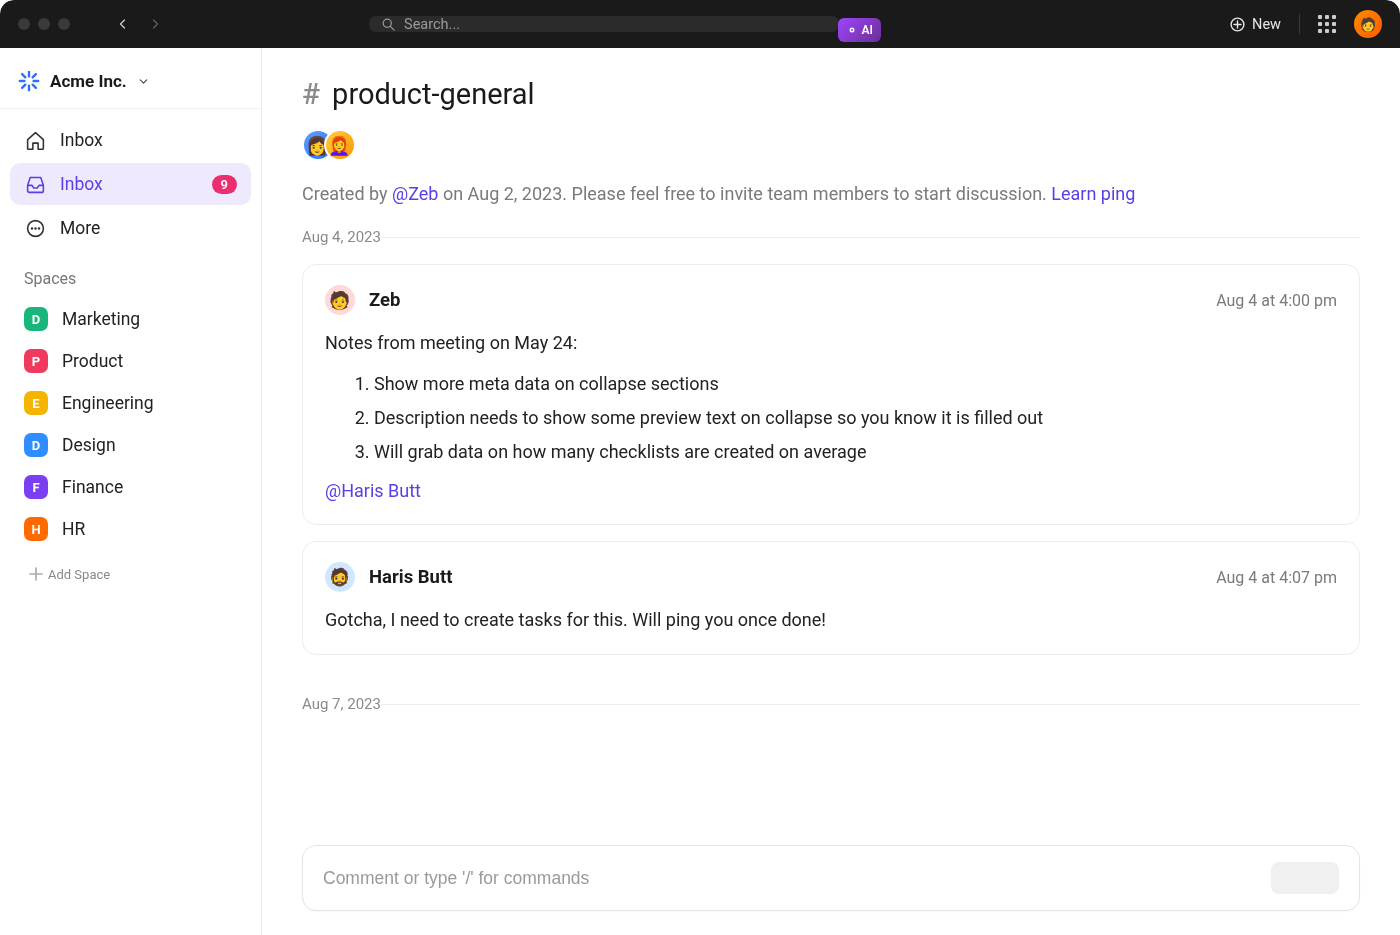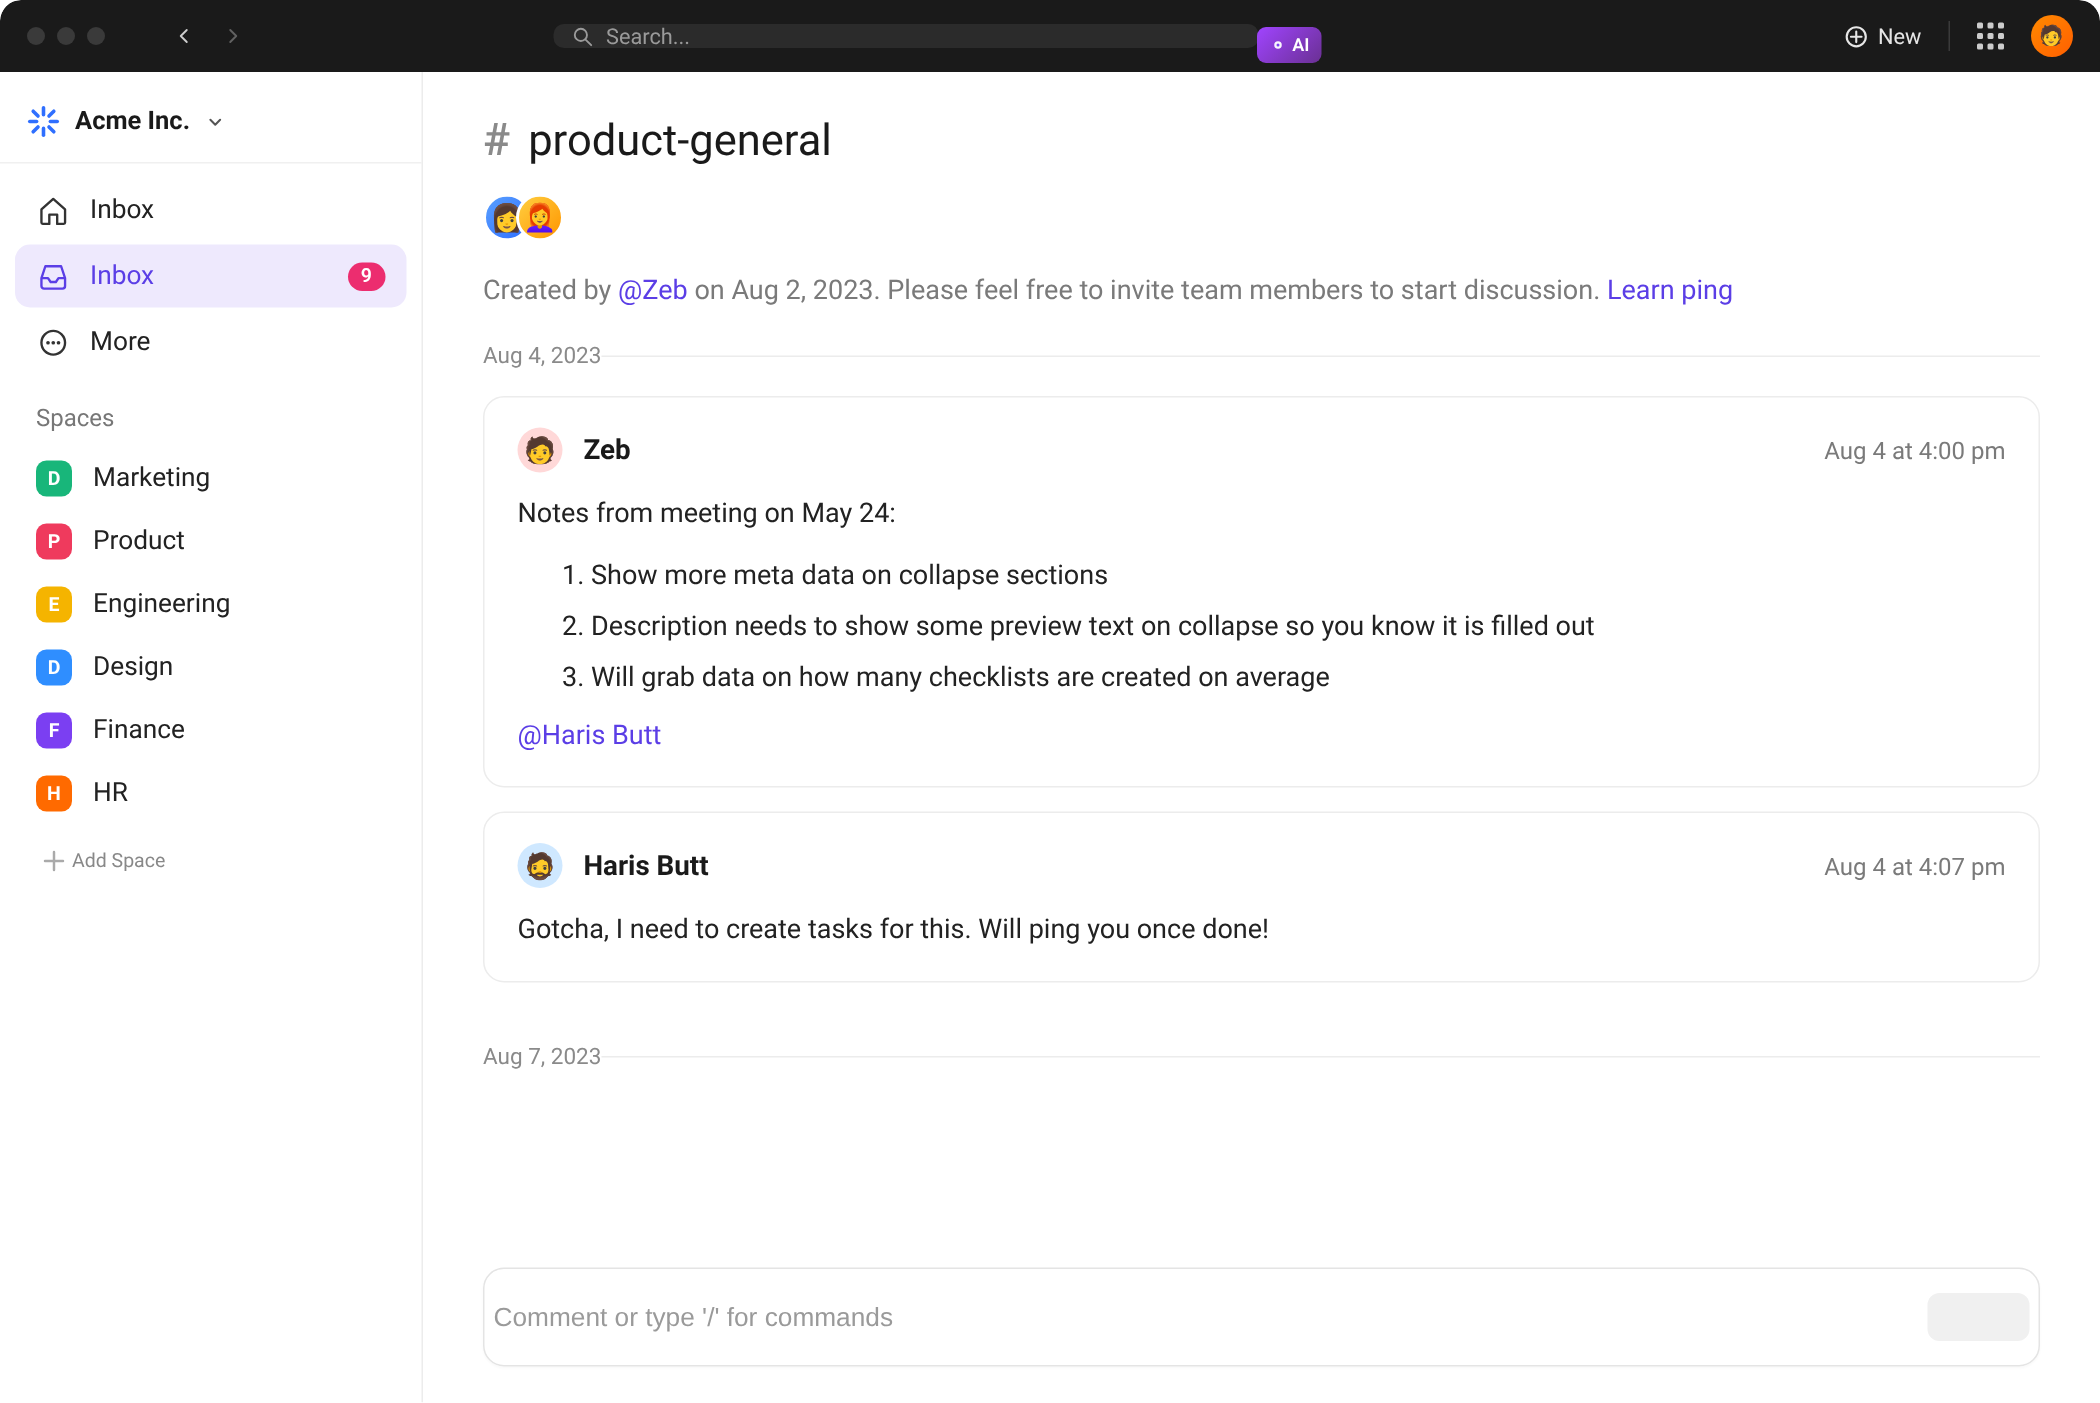--- a/index.html
+++ b/index.html
@@ -42,21 +42,21 @@
     display:flex; align-items:center; gap:4px;
   }
   .tb-right { display:flex; align-items:center; gap:18px; color:#e6e6e6; font-size:14.5px; margin-left:auto;}
   .tb-new { display:flex; align-items:center; gap:6px; cursor:pointer;}
   .tb-divider { width:1px; height:20px; background:#3a3a3a;}
   .tb-apps { width:18px; height:18px; display:grid; grid-template-columns:repeat(3,4px); grid-template-rows:repeat(3,4px); gap:3px; cursor:pointer;}
   .tb-apps span{background:#ccc; border-radius:1px;}
   .tb-avatar{ width:28px; height:28px; border-radius:50%; background:linear-gradient(135deg,#ff8a00,#ff5e00); display:flex; align-items:center; justify-content:center; color:#fff; font-weight:600; font-size:13px; cursor:pointer;}
 
   .app-body { display:flex; height:calc(935px - 48px); }
-  .sidebar { width:282px; border-right:1px solid #ececec; padding:12px 10px; }
+  .sidebar { width:262px; border-right:1px solid #ececec; padding:12px 10px; }
   .workspace {
     display:flex; align-items:center; gap:10px;
     padding:10px 8px 16px; border-bottom:1px solid #f0f0f0; margin:0 -10px 10px;
     padding-left:18px; padding-right:18px;
     cursor:pointer;
   }
   .ws-logo { width:22px; height:22px; }
   .ws-name { font-weight:700; font-size:17px; color:#1a1a1a; }
 
   .nav-item {
@@ -110,21 +110,21 @@
   .msg-author { font-weight:700; font-size:18.5px; color:#1a1a1a;text-align:center; }
   .msg-time { margin-left:auto; color:#7a7a7a; font-size:16px; }
   .msg-body { margin-top:14px; font-size:18px; color:#222; line-height:1.55;}
   .msg-body ol { margin:10px 0 8px 26px; }
   .msg-body ol li { padding:3px 0;margin-left:23px; }
   .msg-body .mention { color:#5b3ee6; cursor:pointer;}
 
   .composer-wrap { margin-top:auto; padding-top:18px;}
   .composer {
     border:1px solid #e4e4e4; border-radius:14px;
-    padding:16px 6px; display:flex; align-items:center;
+    padding:16px 20px; display:flex; align-items:center;
     box-shadow:0 1px 2px rgba(0,0,0,.03);
   }
   .composer input {
     flex:1; border:none; outline:none; font-size:17.5px; color:#333;
     background:transparent;
   }
   .composer input::placeholder{ color:#9a9a9a; }
   .send-btn { width:68px; height:32px; background:#f0f0f0; border-radius:8px;}
 </style>
 </head>

